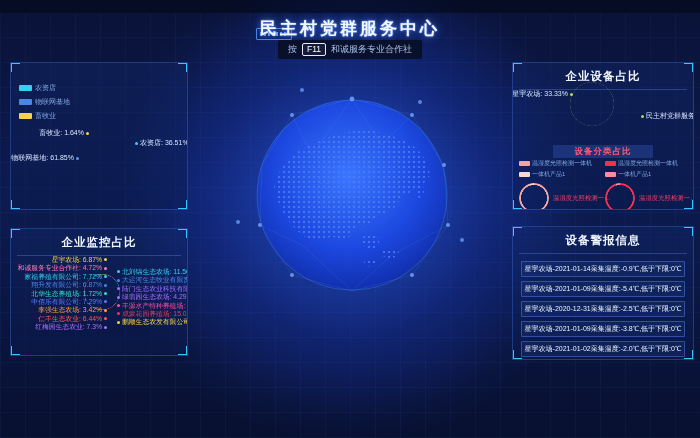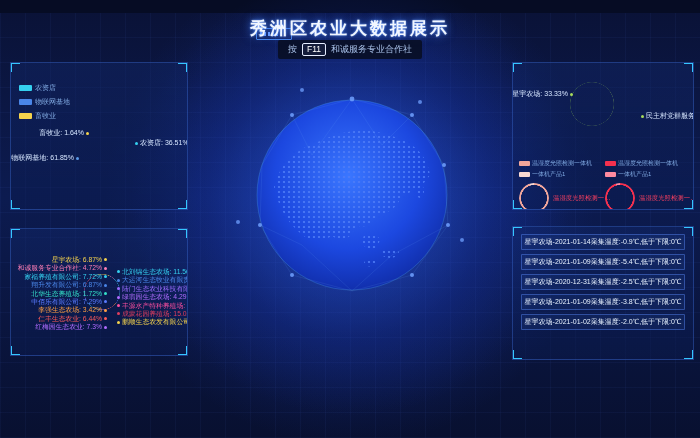--- a/index.html
+++ b/index.html
@@ -125,21 +125,21 @@
     <circle cx="40" cy="180" r="2"></circle>
       <circle cx="196" cy="130" r="2"></circle>
   </g>
 </svg>
 <div class="node" style="left:300px;top:88px"></div>
 <div class="node" style="left:418px;top:100px"></div>
 <div class="node" style="left:236px;top:220px"></div>
 <div class="node" style="left:460px;top:238px"></div>
 
 <div class="logo"></div>
-<div class="title">秀洲区农业大数据展示</div>
+<div class="title">民主村党群服务中心</div>
 <div class="hint">
   <span>按</span>
   <span class="key">F11</span>
   <span>和诚服务专业合作社</span>
 </div>
 
 <div class="panel" id="panel-industry">
   <i class="corner c-tl"></i>
     <i class="corner c-tr"></i>
   <i class="corner c-bl"></i>
@@ -171,20 +171,21 @@
       <span>物联网基地: 61.85%</span>
       <i class="dot" style="color: rgb(90, 154, 232);"></i>
     </div>
 </div>
 
 <div class="panel" id="panel-enterprise">
   <i class="corner c-tl"></i>
     <i class="corner c-tr"></i>
   <i class="corner c-bl"></i>
     <i class="corner c-br"></i>
+  <div class="ptitle">企业监控占比</div>
   <div class="donut" id="donut-enterprise" style="background: conic-gradient(rgb(245, 211, 77) 0deg, rgb(245, 211, 77) 24.73deg, rgb(255, 126, 182) 24.73deg, rgb(255, 126, 182) 41.72deg, rgb(53, 208, 240) 41.72deg, rgb(53, 208, 240) 69.52deg, rgb(74, 134, 232) 69.52deg, rgb(74, 134, 232) 94.25deg, rgb(53, 224, 200) 94.25deg, rgb(53, 224, 200) 100.44deg, rgb(90, 123, 255) 100.44deg, rgb(90, 123, 255) 126.68deg, rgb(255, 159, 67) 126.68deg, rgb(255, 159, 67) 139deg, rgb(255, 90, 90) 139deg, rgb(255, 90, 90) 162.18deg, rgb(176, 108, 255) 162.18deg, rgb(176, 108, 255) 188.46deg, rgb(47, 201, 234) 188.46deg, rgb(47, 201, 234) 230.08deg, rgb(63, 120, 224) 230.08deg, rgb(63, 120, 224) 244.48deg, rgb(155, 108, 255) 244.48deg, rgb(155, 108, 255) 260.32deg, rgb(192, 122, 255) 260.32deg, rgb(192, 122, 255) 275.76deg, rgb(255, 79, 160) 275.76deg, rgb(255, 79, 160) 281.2deg, rgb(224, 62, 95) 281.2deg, rgb(224, 62, 95) 335.27deg, rgb(255, 210, 77) 335.27deg, rgb(255, 210, 77) 360deg);"></div>
   <div class="stack" id="stack-left">
     <div class="lab" style="color: rgb(245, 211, 77);">
         <span>星宇农场: 6.87%</span>
         <i class="dot"></i>
       </div>
     <div class="lab" style="color: rgb(255, 126, 182);">
         <span>和诚服务专业合作社: 4.72%</span>
         <i class="dot"></i>
       </div>
@@ -247,29 +248,31 @@
         <span>鹏顺生态农发有限公司: 6.87</span>
       </div>
   </div>
 </div>
 
 <div class="panel" id="panel-equipment">
   <i class="corner c-tl"></i>
     <i class="corner c-tr"></i>
   <i class="corner c-bl"></i>
     <i class="corner c-br"></i>
+  <div class="ptitle">企业设备占比</div>
   <div class="donut" id="donut-equipment" style="background: conic-gradient(rgb(168, 219, 92) 0deg, rgb(168, 219, 92) 240.01deg, rgb(143, 208, 74) 240.01deg, rgb(143, 208, 74) 360deg);"></div>
   <div class="lab" style="left:4px;top:27px;width:56px;justify-content:flex-end">
       <span>星宇农场: 33.33%</span>
       <i class="dot" style="color: rgb(168, 219, 92);"></i>
     </div>
   <div class="lab" style="left:128px;top:49px">
       <i class="dot" style="color: rgb(168, 219, 92);"></i>
       <span>民主村党群服务中心...</span>
     </div>
+  <div class="subhead">设备分类占比</div>
   <div class="grp" id="grp-a">
     <div class="legend-row">
         <i class="swatch" style="background: rgb(242, 167, 155);"></i>
         <span>温湿度光照检测一体机</span>
       </div>
     <div class="legend-row">
         <i class="swatch" style="background: rgb(248, 216, 210);"></i>
         <span>一体机产品1</span>
       </div>
     <div class="grp-row">
@@ -291,20 +294,21 @@
       <span class="pointer-label">温湿度光照检测一…</span>
     </div>
   </div>
 </div>
 
 <div class="panel" id="panel-alarms">
   <i class="corner c-tl"></i>
     <i class="corner c-tr"></i>
   <i class="corner c-bl"></i>
     <i class="corner c-br"></i>
+  <div class="ptitle">设备警报信息</div>
   <div class="alarm-rows">
     <div class="alarm-row">星宇农场-2021-01-14采集温度:-0.9℃,低于下限:0℃</div>
     <div class="alarm-row">星宇农场-2021-01-09采集温度:-5.4℃,低于下限:0℃</div>
     <div class="alarm-row">星宇农场-2020-12-31采集温度:-2.5℃,低于下限:0℃</div>
     <div class="alarm-row">星宇农场-2021-01-09采集温度:-3.8℃,低于下限:0℃</div>
     <div class="alarm-row">星宇农场-2021-01-02采集温度:-2.0℃,低于下限:0℃</div>
 
   </div>
 </div>
 

